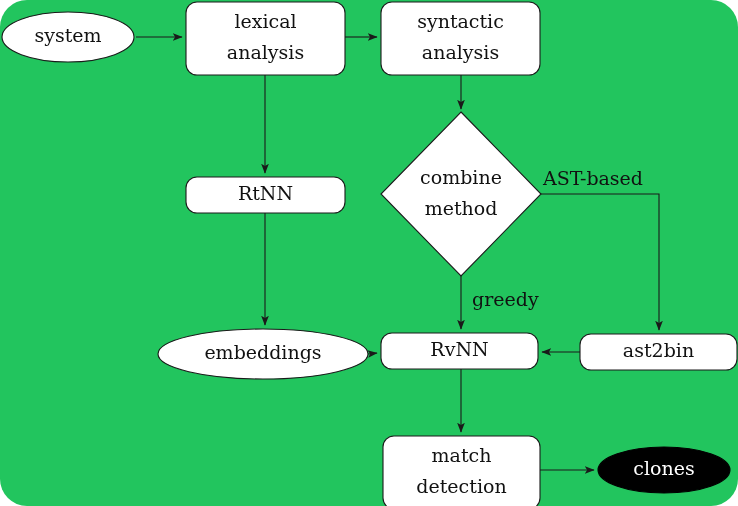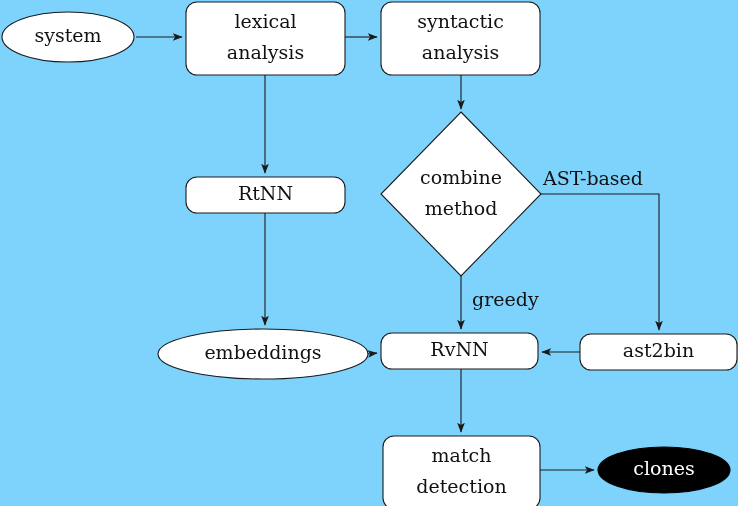--- a/index.html
+++ b/index.html
@@ -10,21 +10,22 @@
   body {
     width: 738px;
     height: 506px;
     overflow: hidden;
     font-family: "DejaVu Serif", "Liberation Serif", serif;
   }
   #diagram-root {
     position: relative;
     width: 738px;
     height: 506px;
-    background: #7dd3fc;
+    background: #22c55e;
+    border-radius: 27px;
   }
   svg.flow {
     position: absolute;
     left: 0;
     top: 0;
     width: 738px;
     height: 506px;
     display: block;
   }
   .node-shape {

